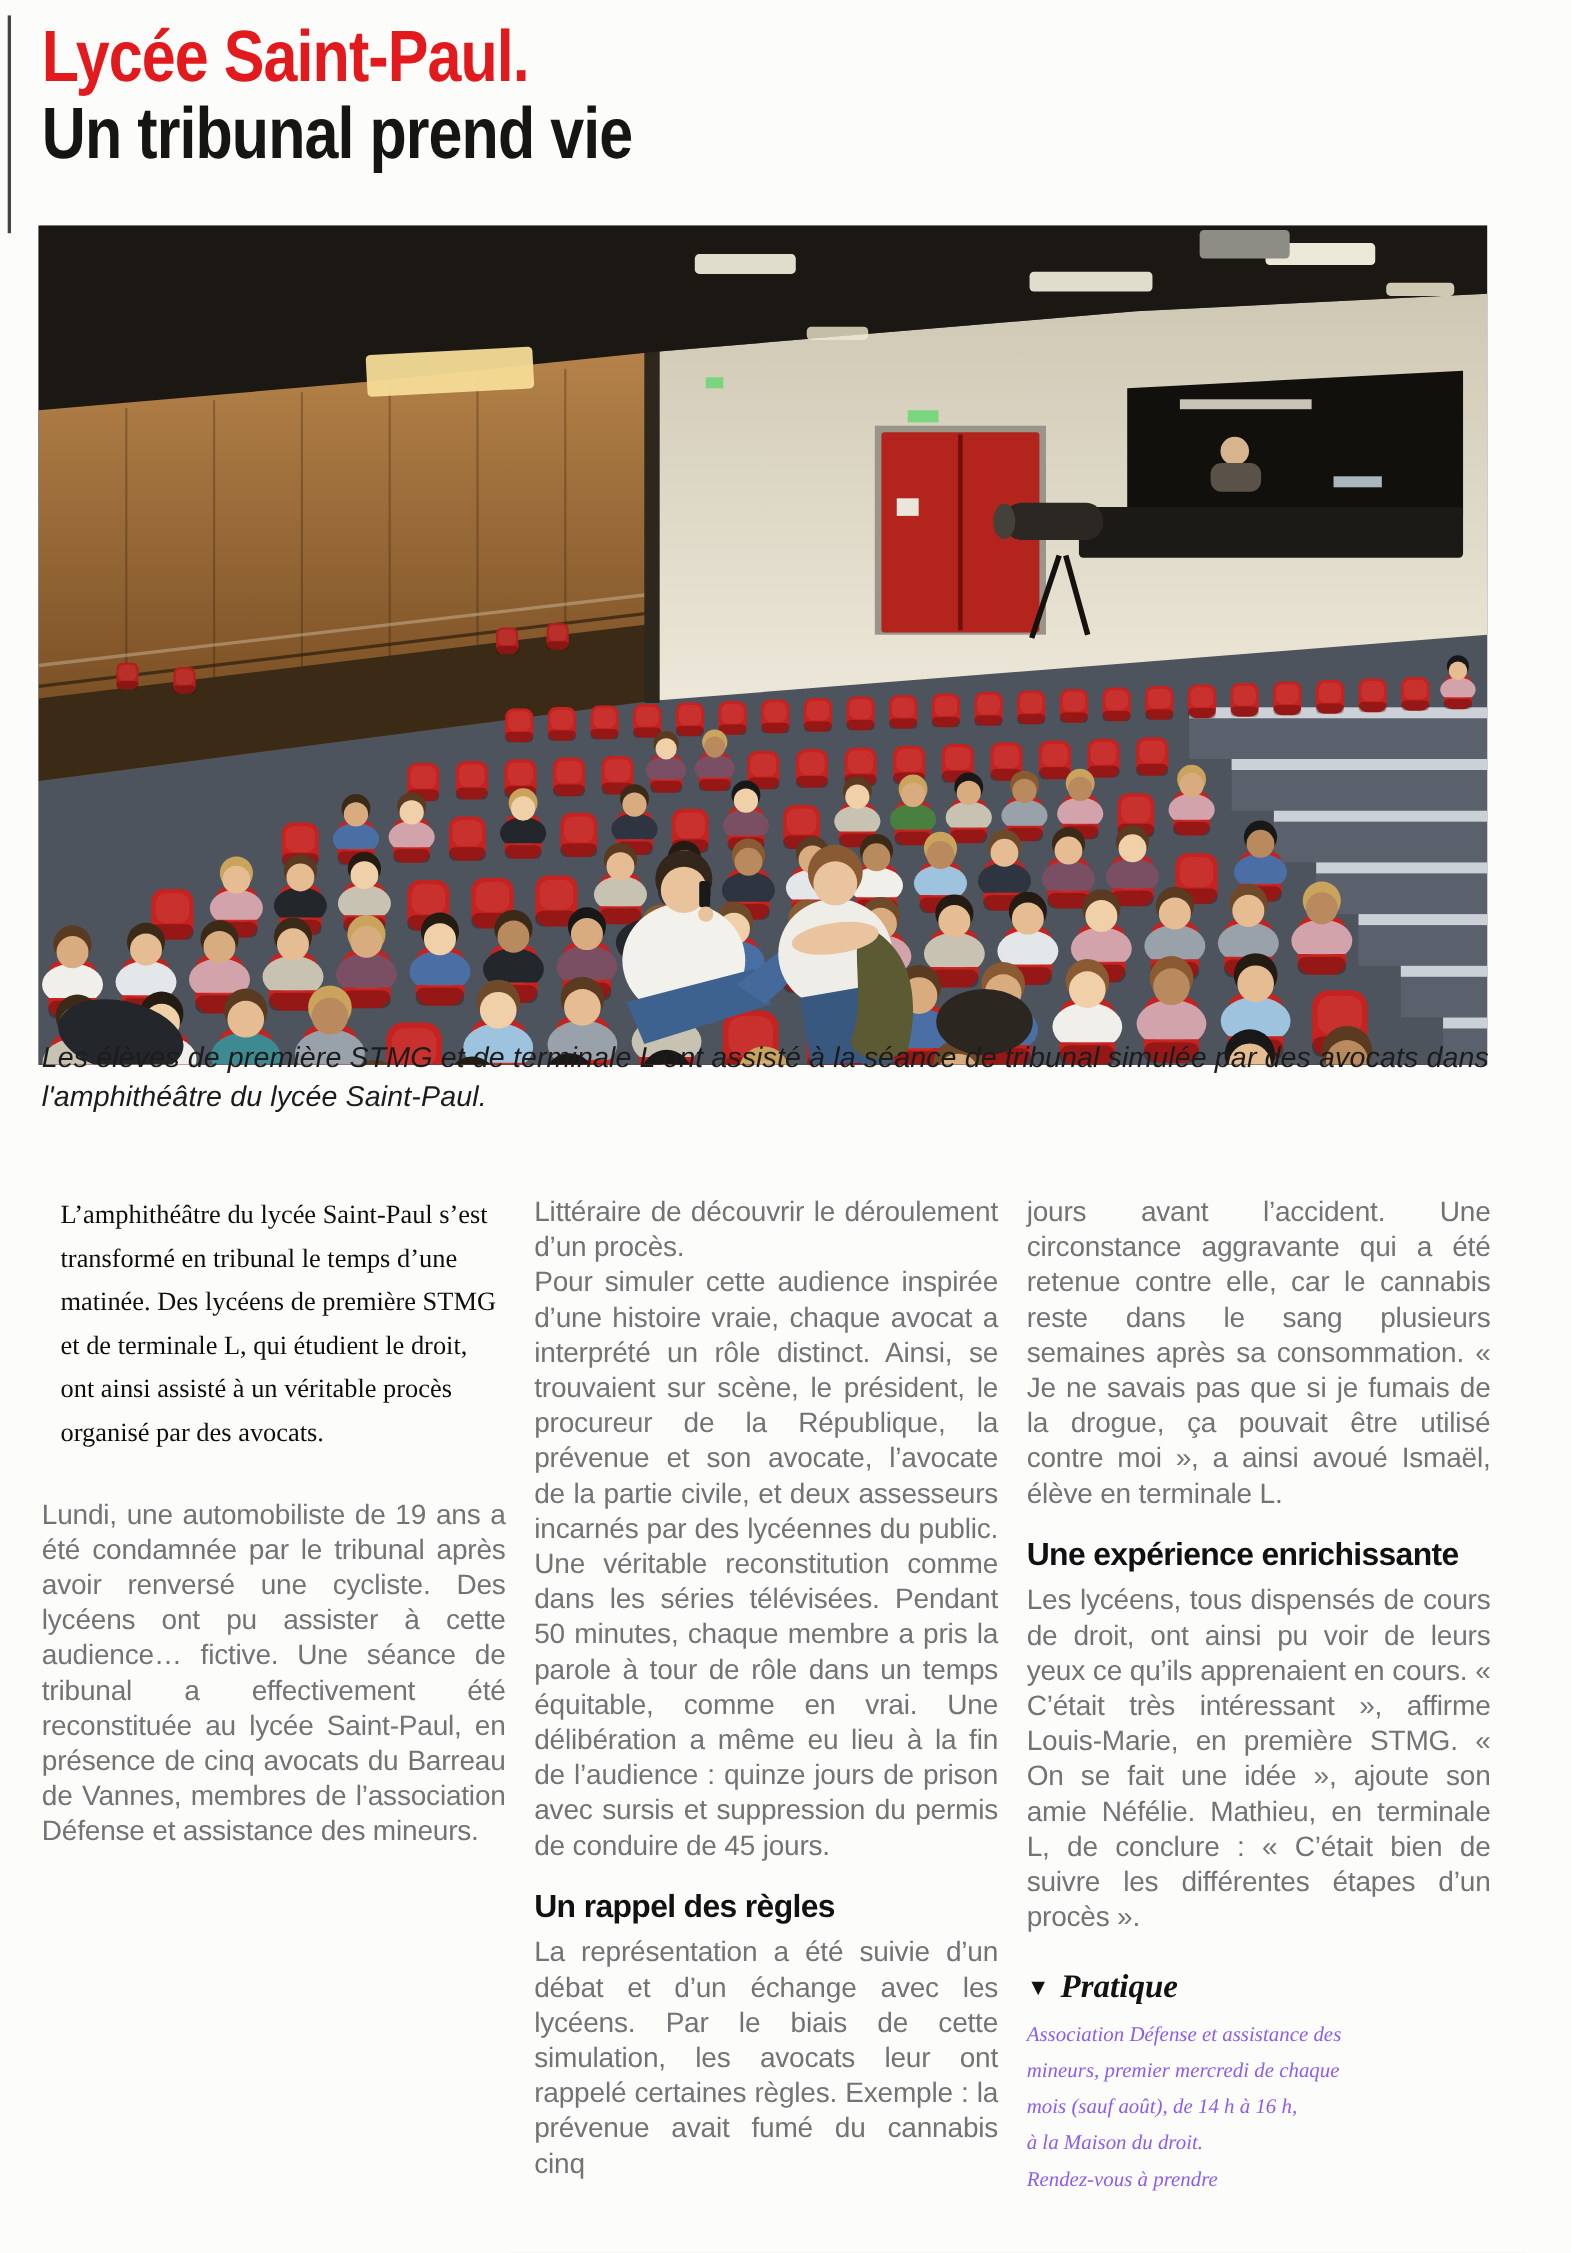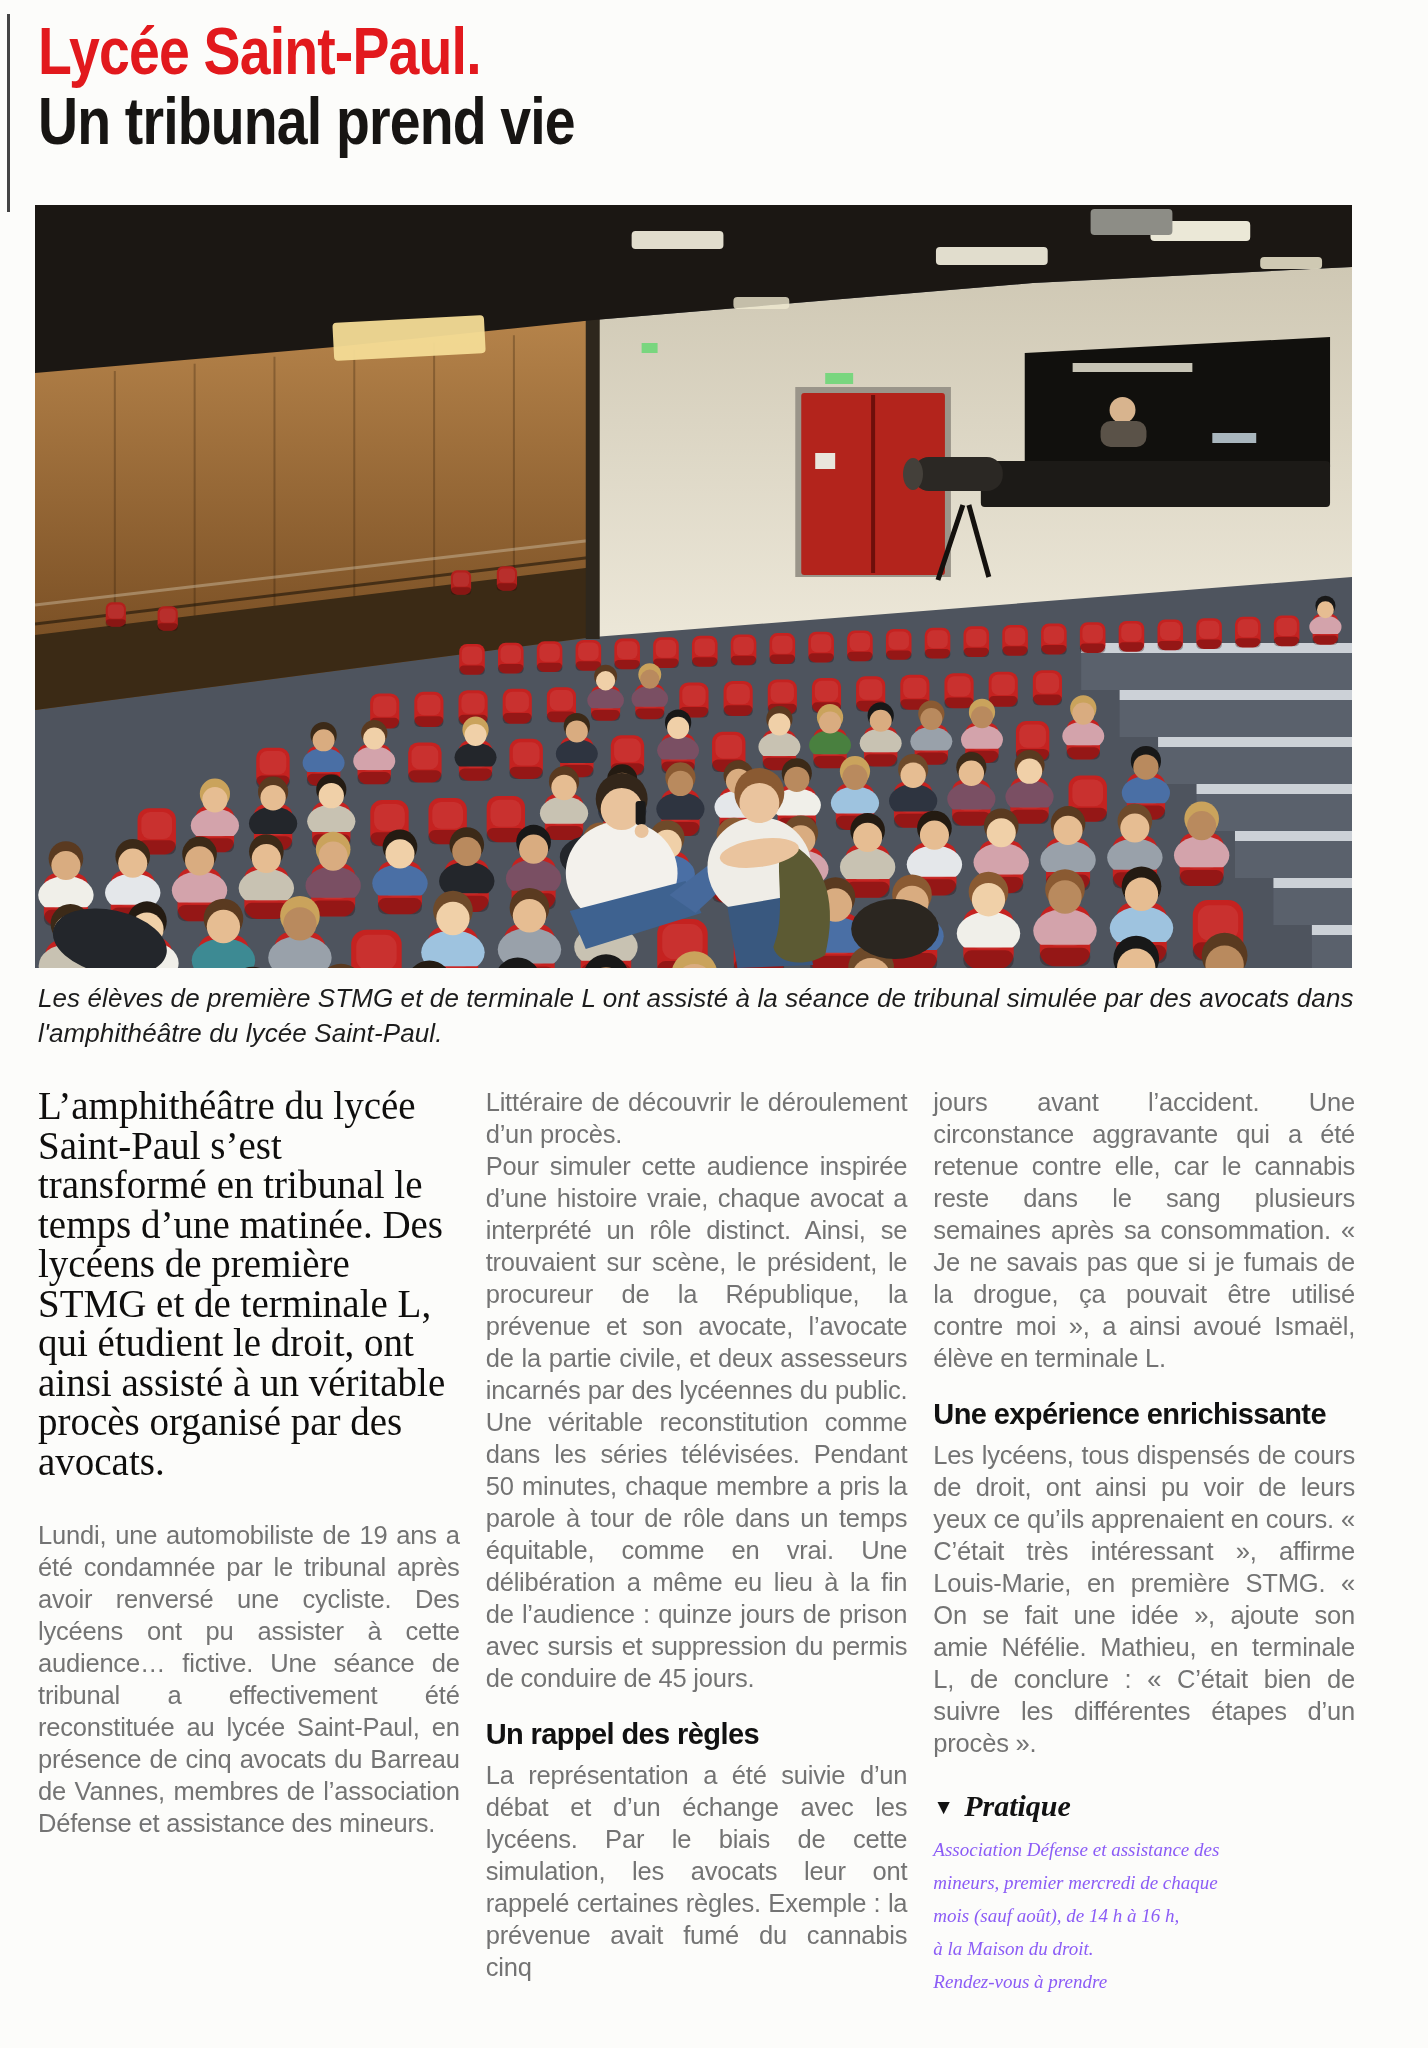--- a/index.html
+++ b/index.html
@@ -14,30 +14,30 @@
   .headline .hl{font-weight:bold;font-size:66px;line-height:70px;letter-spacing:-1px;
     transform:scaleX(.84);transform-origin:left top;white-space:nowrap;}
   .hl1{color:#e2191d;}
   .hl2{color:#171513;}
 
   
   .photo{position:absolute;left:35px;top:205px;width:1317px;height:763px;background:#222;overflow:hidden;}
   .photo svg{display:block;width:100%;height:100%;}
 
   
-  .caption{position:absolute;left:38px;top:981px;width:1320px;
+  .caption{position:absolute;left:38px;top:944px;width:1320px;
     font-style:italic;font-size:26px;line-height:35px;color:#1c1c1c;letter-spacing:.1px;}
 
   
   .columns{position:absolute;left:38px;top:1086px;width:1317px;height:934px;
     display:flex;gap:26px;overflow:hidden;}
   .col{flex:1 1 0;min-width:0;}
 
-  .lead{font-family:"Liberation Serif",serif;font-size:39px;line-height:39.5px;
-    color:#0f0e0d;margin:0 0 38px 0;}
+  .lead{font-family:"Liberation Serif",serif;font-size:24px;line-height:39.5px;
+    color:#0f0e0d;margin:0 0 38px 17px;}
   .para{font-size:25.5px;line-height:32px;letter-spacing:-.2px;color:#737373;
     text-align:justify;margin:0;}
   .subhead{font-size:29px;line-height:33px;font-weight:bold;color:#111;
     letter-spacing:-.6px;margin:24px 0 8px 0;}
   .prat-head{font-family:"Liberation Serif",serif;font-style:italic;font-weight:bold;
     font-size:30px;color:#121212;margin:30px 0 10px 0;display:flex;align-items:center;gap:10px;}
   .prat-head .tri{font-style:normal;font-size:21px;transform:translateY(1px);}
   .prat-line{font-family:"Liberation Serif",serif;font-style:italic;font-size:19px;
     line-height:33px;color:#8b5cf6;white-space:nowrap;}
 </style>

